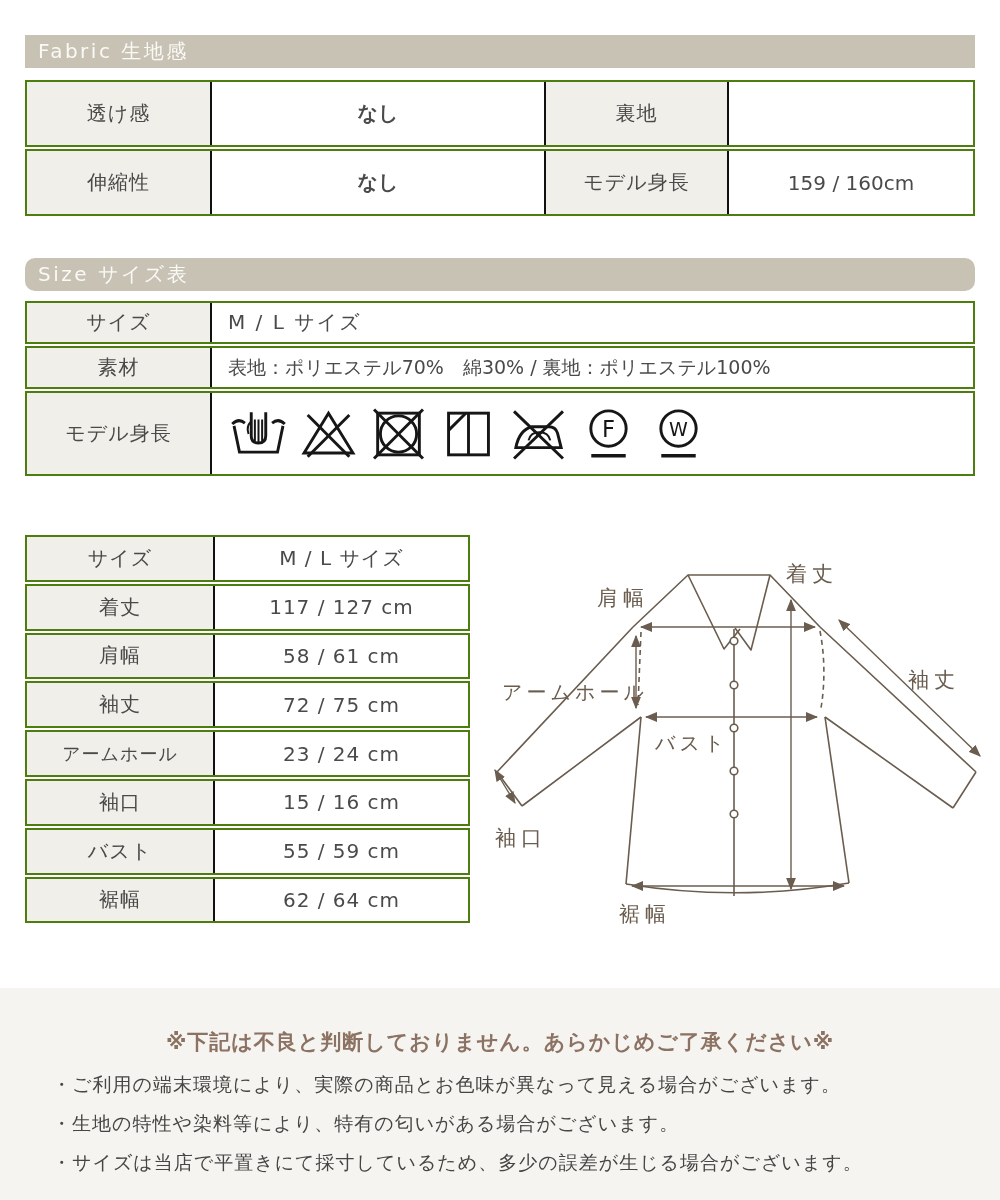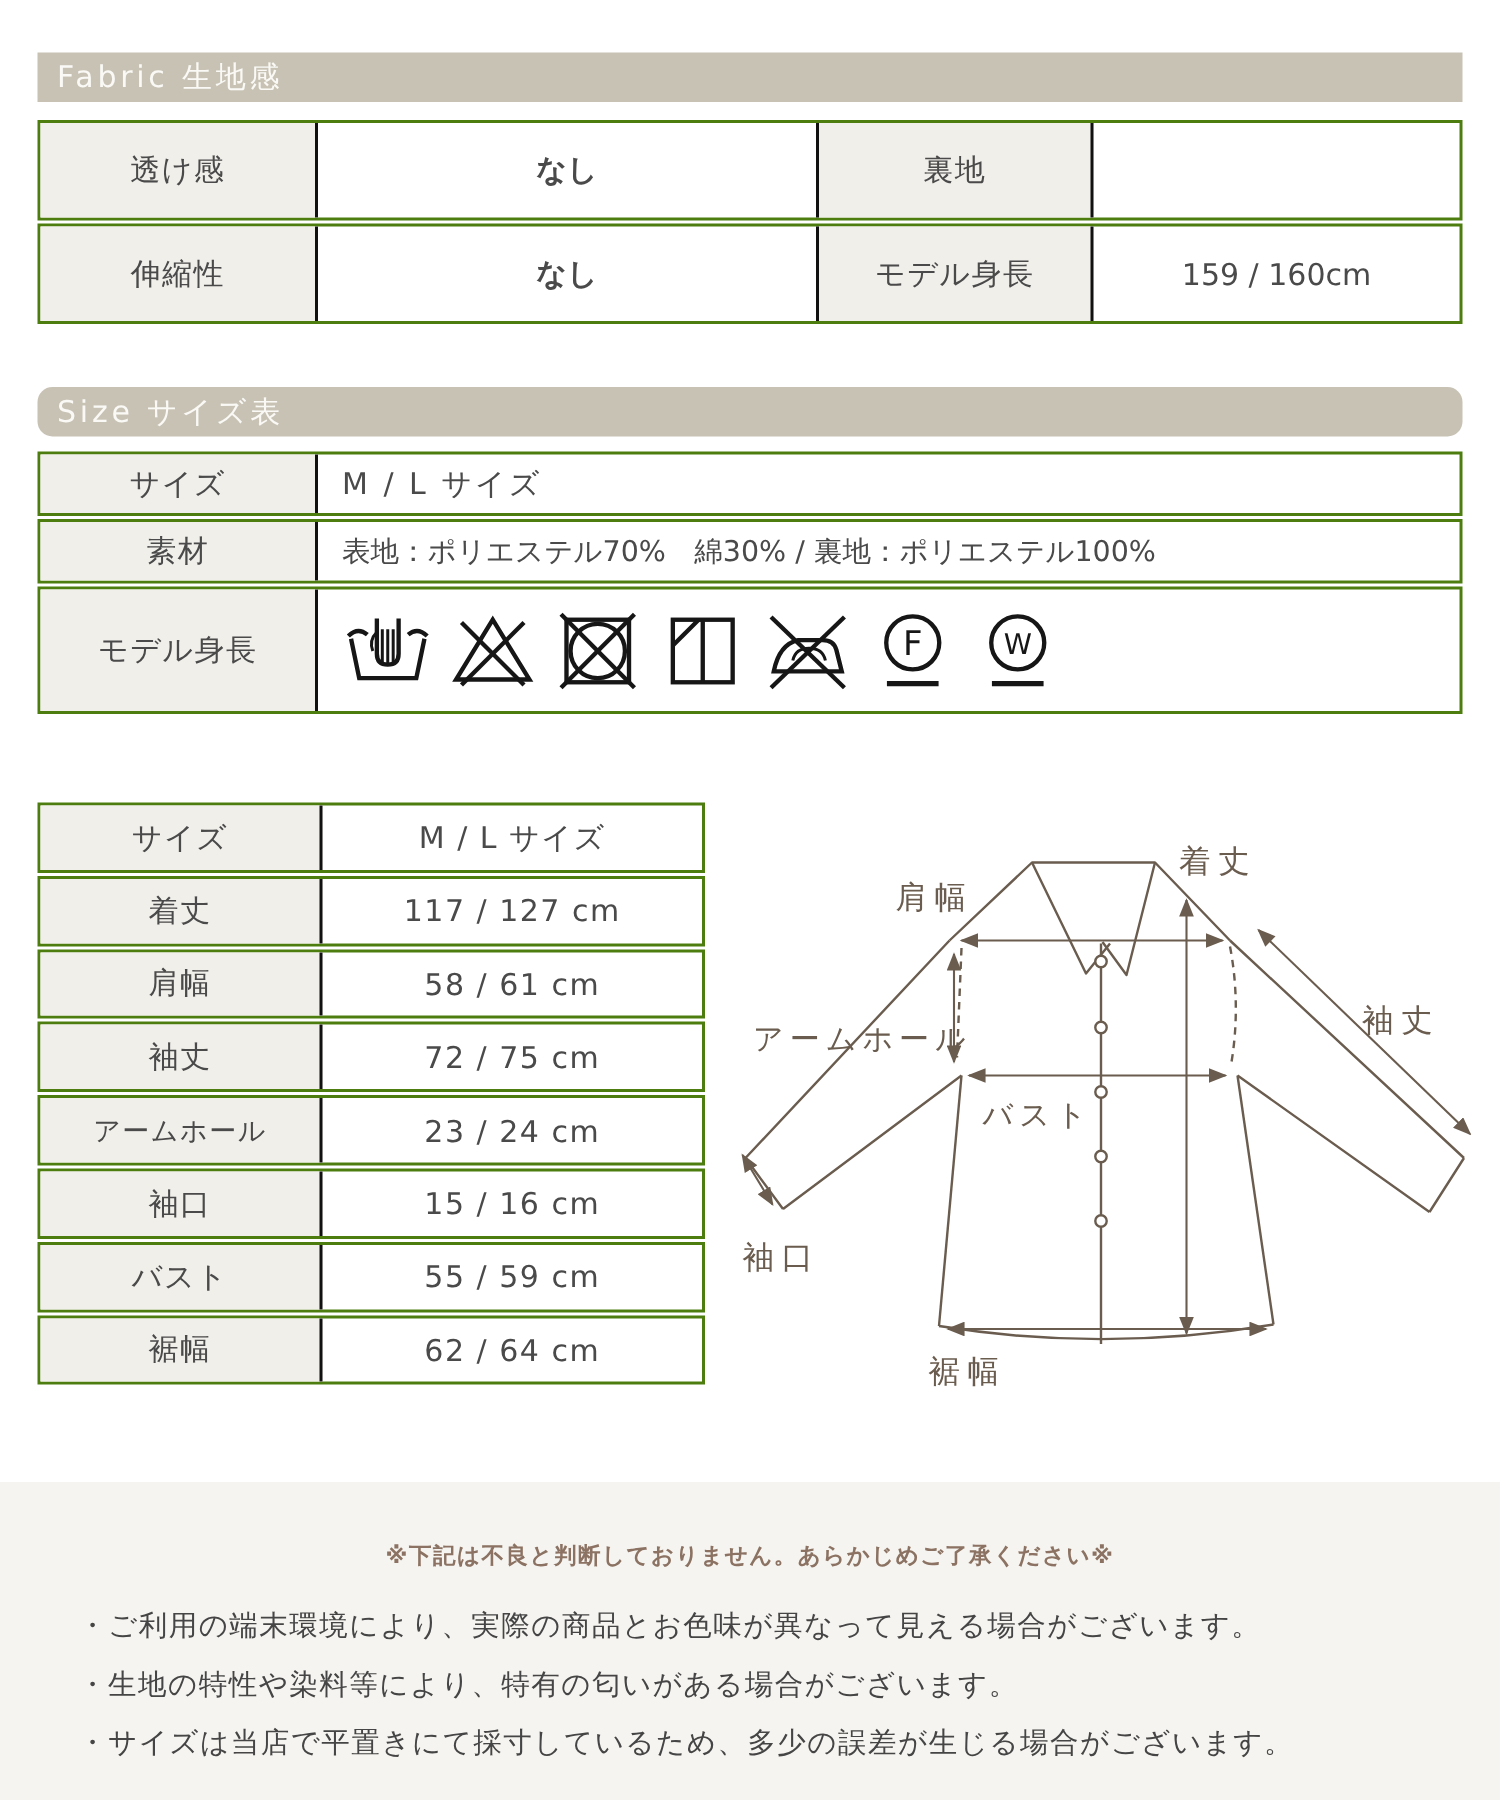--- a/index.html
+++ b/index.html
@@ -28,21 +28,21 @@
   .care-sym{flex:none;}
   .t3{left:25px;top:535px;width:445px;}
   .t3 .trow{height:46.8px;}
   .t3 .hcell{width:188px;font-size:20px;}
   .t3 .vcell{letter-spacing:1px;}
   .diagram{position:absolute;left:470px;top:530px;width:530px;height:420px;}
   .dg-label{fill:#6a5c4e;font-size:21px;letter-spacing:5px;}
   .dg-label.small{font-size:20px;letter-spacing:4px;}
   .notes{position:absolute;left:0;top:988px;width:1000px;height:212px;background:#f6f4f0;}
   .notes-heading{position:absolute;top:40px;left:0;width:100%;text-align:center;color:#8b7262;
-                 font-weight:bold;font-size:15px;letter-spacing:1px;}
+                 font-weight:bold;font-size:21px;letter-spacing:1px;}
   .notes-list{position:absolute;top:84px;left:52px;right:20px;font-size:19px;color:#454545;letter-spacing:1px;}
   .notes-list div{margin-bottom:15px;line-height:24px;white-space:nowrap;}
   .care-letter{fill:#161616;stroke:none;font-family:"DejaVu Sans",sans-serif;text-anchor:middle;}
 </style>
 </head>
 <body>
 
 <div class="page">
 
   <div class="bar" style="top:35px;">

